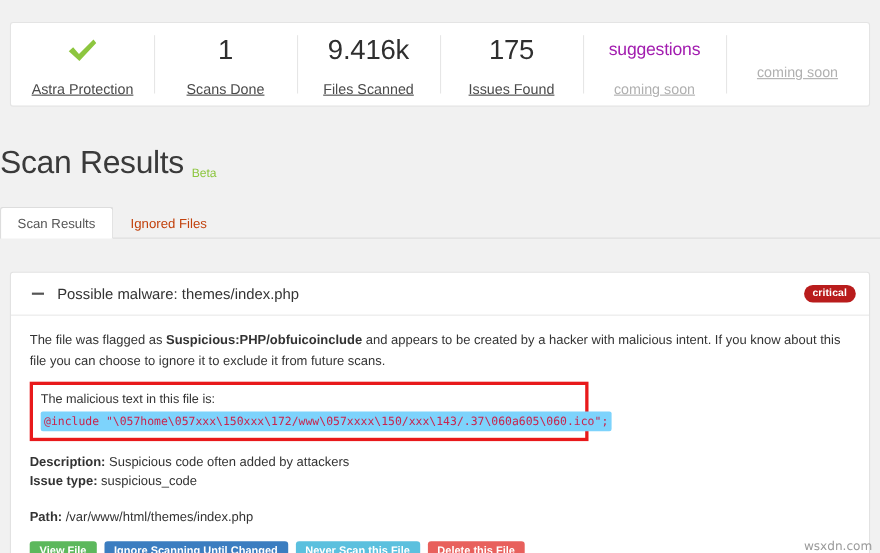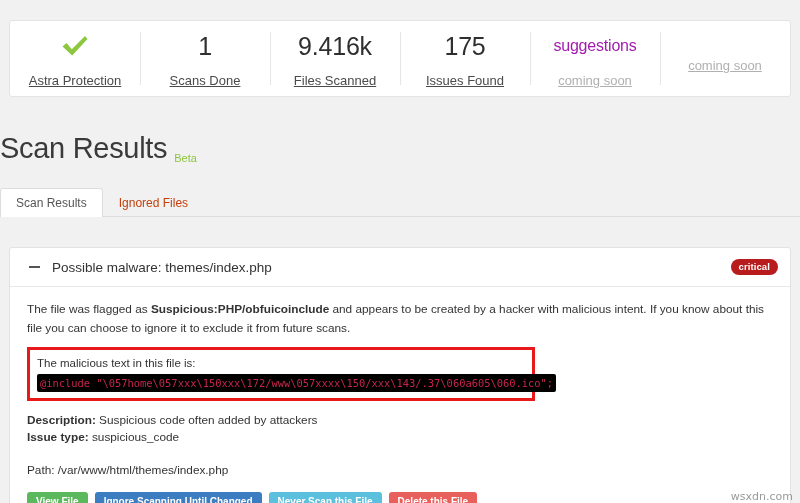--- a/index.html
+++ b/index.html
@@ -179,40 +179,40 @@
     font-size: 11.5px;
     color: #333333;
     line-height: 16px;
     margin-bottom: 2px;
   }
   .malicious-code {
     font-family: "DejaVu Sans Mono", "Liberation Mono", monospace;
     font-size: 10.4px;
     line-height: 16px;
     color: #c7254e;
-    background: #000000;
+    background: #7dd3fc;
     padding: 1px 3px;
     border-radius: 2px;
     white-space: pre;
     display: inline-block;
   }
 
   .meta-line {
     font-size: 11.8px;
     line-height: 17px;
     color: #333333;
   }
   .meta-line b { font-weight: bold; }
   .path-line {
     font-size: 11.8px;
     line-height: 17px;
     color: #333333;
     margin-top: 16px;
   }
-  .path-line b { font-weight: normal; }
+  .path-line b { font-weight: bold; }
 
   .btn-row {
     margin-top: 13px;
     display: flex;
     gap: 7px;
     align-items: center;
   }
   .btn {
     font-size: 10px;
     font-weight: bold;

